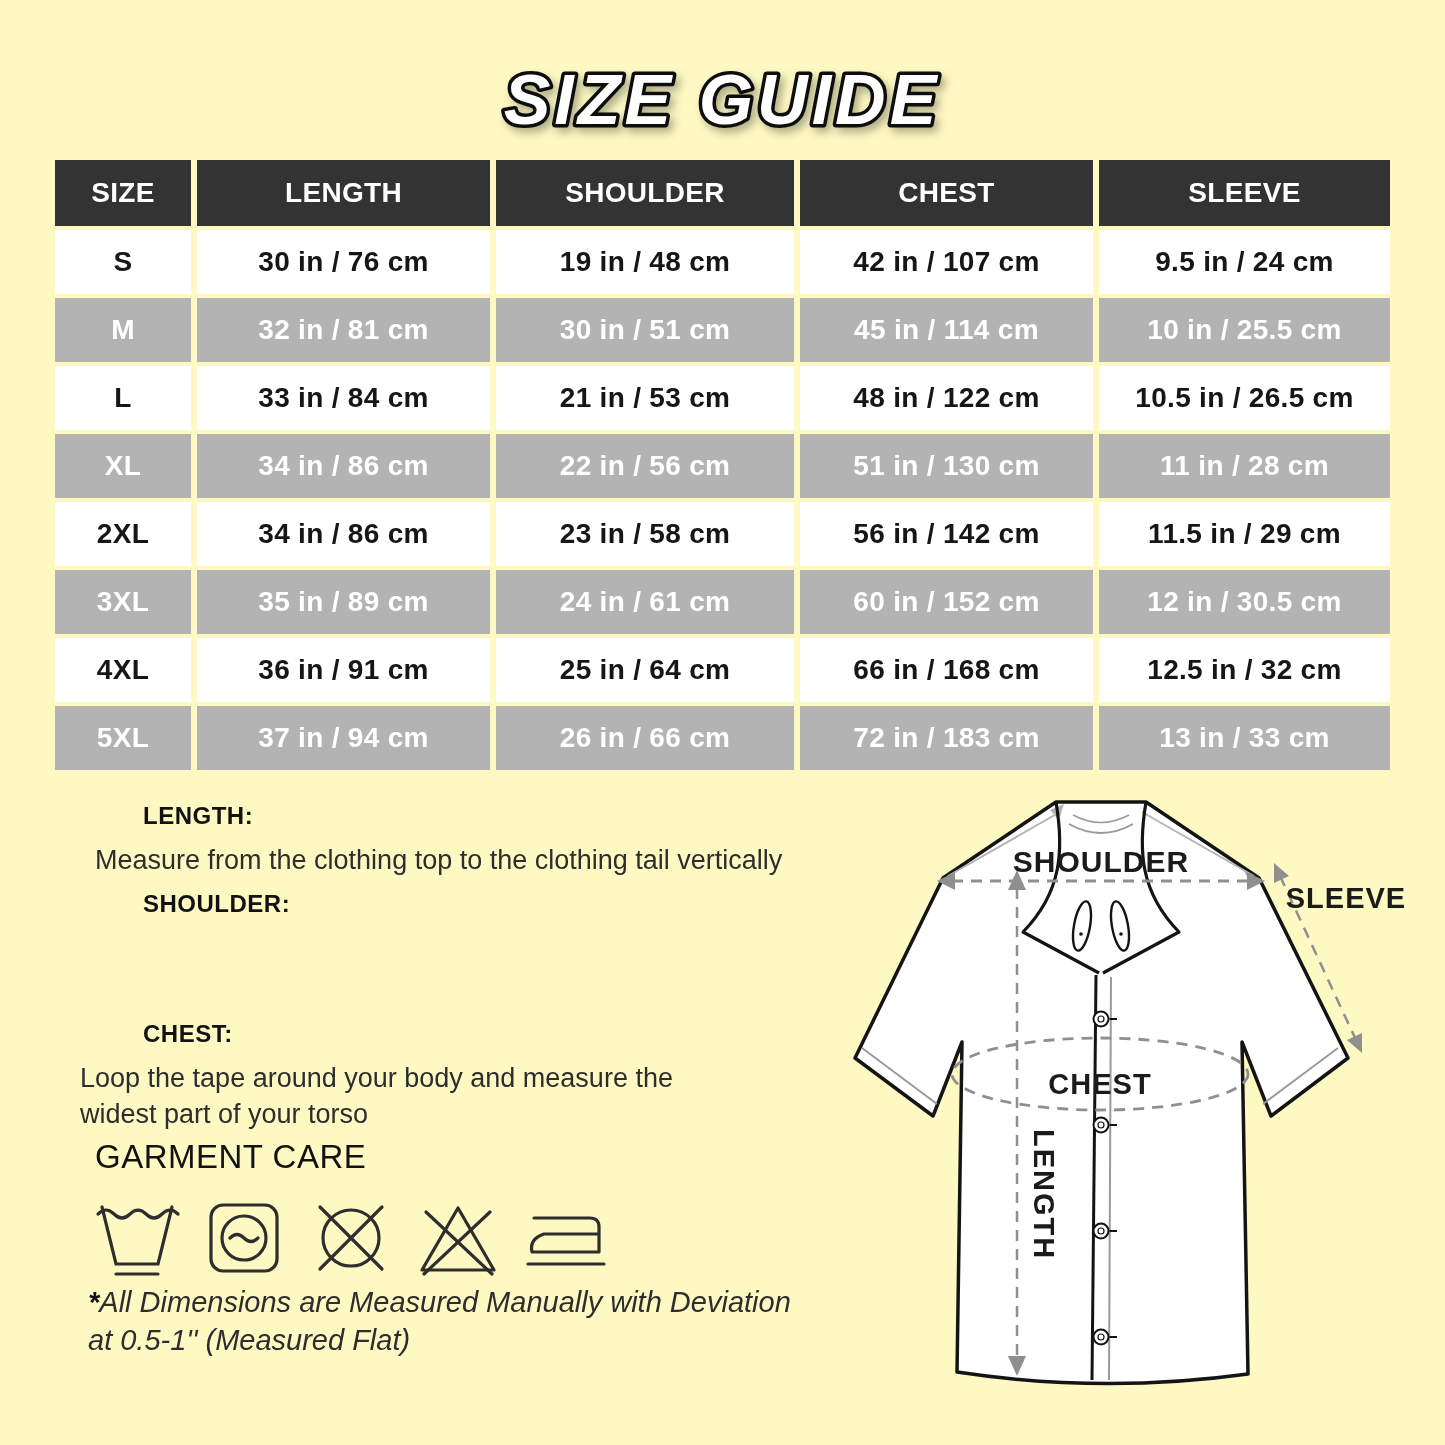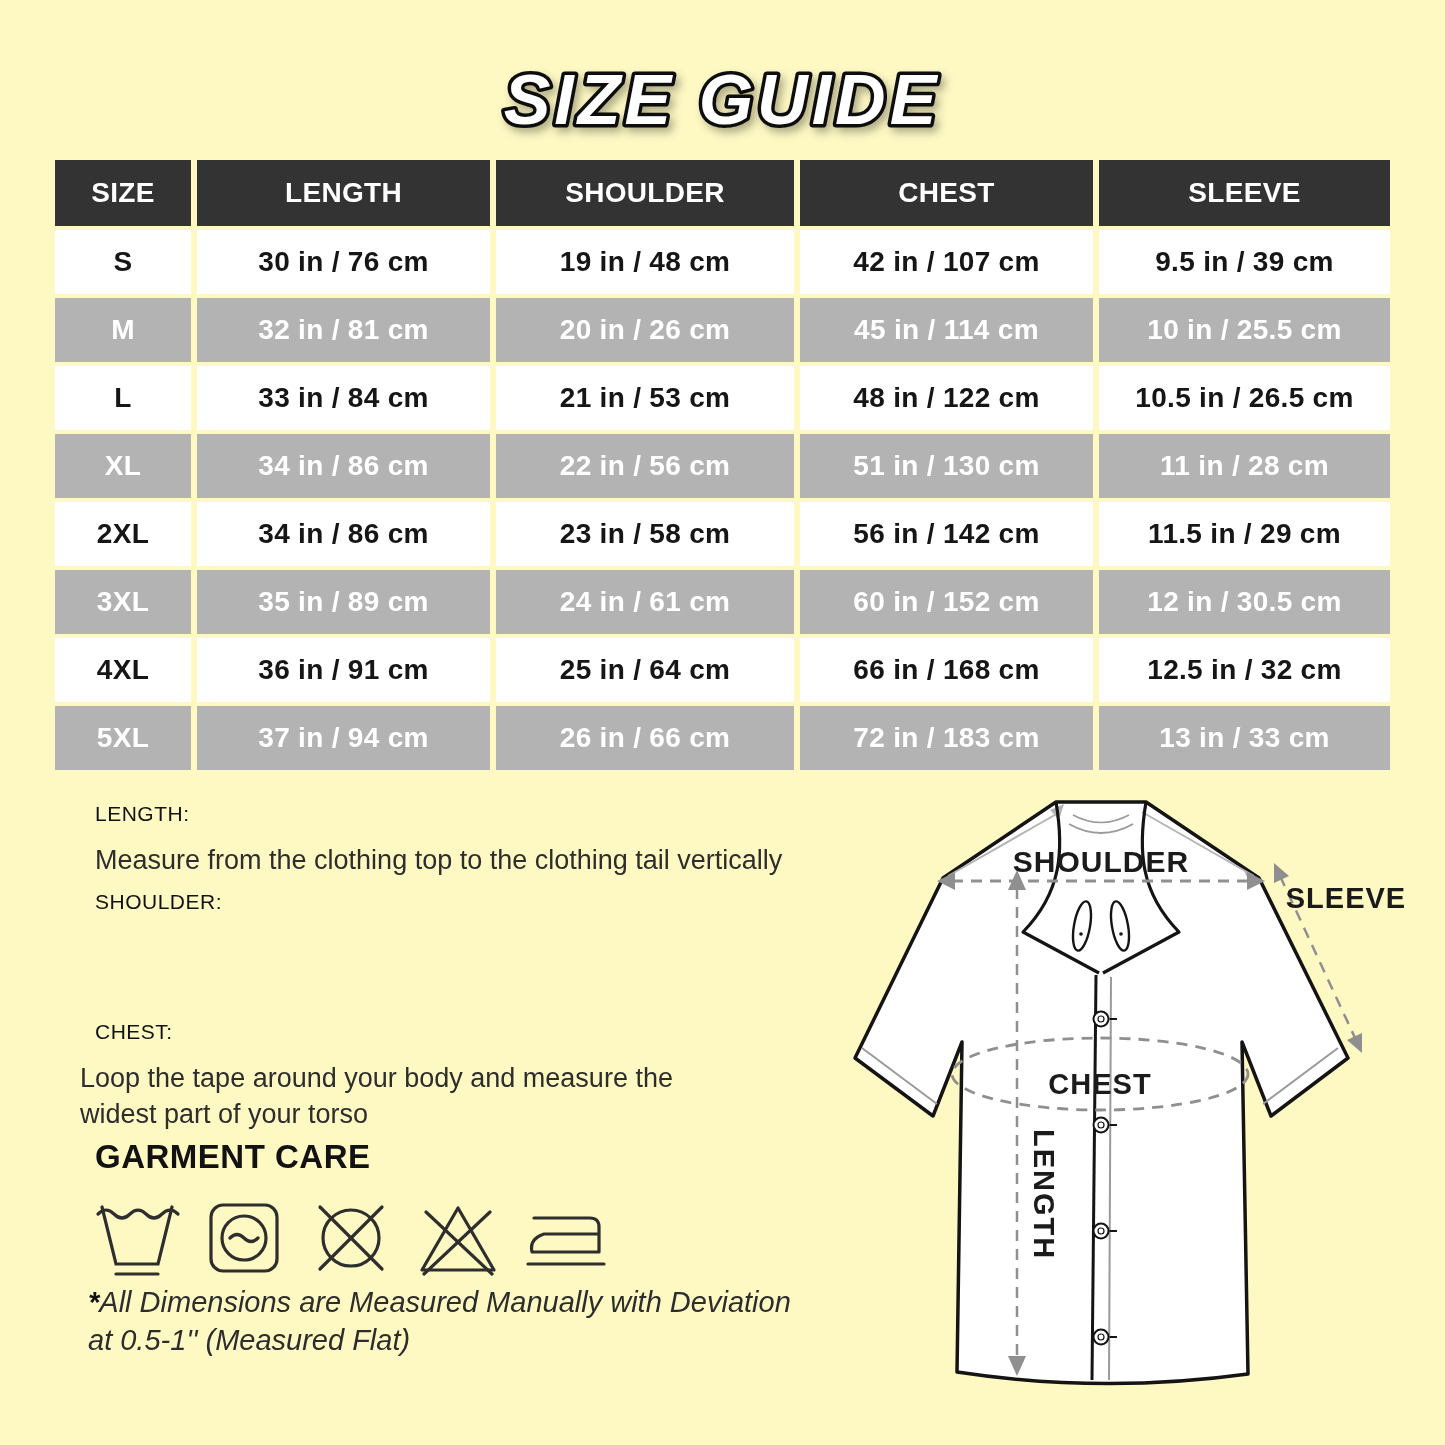--- a/index.html
+++ b/index.html
@@ -18,23 +18,23 @@
     gap:4px 6px;
   }
   .trow{display:contents;}
   .cell{display:flex;align-items:center;justify-content:center;
         font-weight:bold;font-size:28px;letter-spacing:0.3px;}
   .thead .cell{background:#333333;color:#ffffff;}
   .light .cell{background:#ffffff;color:#161616;}
   .dark  .cell{background:#b3b3b3;color:#ffffff;}
 
   
-  .term{position:absolute;font-size:21px;font-weight:normal;color:#121212;letter-spacing:0.5px;}
+  .term{position:absolute;font-size:24px;font-weight:bold;color:#121212;letter-spacing:0.5px;margin-left:48px;}
   .desc{position:absolute;font-size:27px;color:#2d2d2d;line-height:1.32;}
-  .care-head{position:absolute;left:95px;top:1138px;font-size:33px;font-weight:bold;color:#121212;letter-spacing:0.5px;}
+  .care-head{position:absolute;left:95px;top:1138px;font-size:33px;font-weight:normal;color:#121212;letter-spacing:0.5px;}
 
   .care-icons{position:absolute;left:92px;top:1192px;display:flex;gap:17px;}
   .care-icon svg{display:block;}
 
   .footnote{position:absolute;left:88px;top:1283px;font-size:29px;color:#2d2d2d;line-height:1.32;font-style:italic;}
   .footnote .star{font-weight:bold;color:#111111;}
   .footnote .l2{}
 
   .shirt-wrap{position:absolute;left:840px;top:786px;width:600px;height:615px;}
   svg text{font-family:"Liberation Sans",sans-serif;}
@@ -62,26 +62,26 @@
       <div class="cell">SHOULDER</div>
       <div class="cell">CHEST</div>
       <div class="cell">SLEEVE</div>
     </div>
 
     <div class="trow light">
       <div class="cell">S</div>
       <div class="cell">30 in / 76 cm</div>
       <div class="cell">19 in / 48 cm</div>
       <div class="cell">42 in / 107 cm</div>
-      <div class="cell">9.5 in / 39 cm</div>
+      <div class="cell">9.5 in / 24 cm</div>
     </div>
     <div class="trow dark">
       <div class="cell">M</div>
       <div class="cell">32 in / 81 cm</div>
-      <div class="cell">20 in / 26 cm</div>
+      <div class="cell">30 in / 51 cm</div>
       <div class="cell">45 in / 114 cm</div>
       <div class="cell">10 in / 25.5 cm</div>
     </div>
     <div class="trow light">
       <div class="cell">L</div>
       <div class="cell">33 in / 84 cm</div>
       <div class="cell">21 in / 53 cm</div>
       <div class="cell">48 in / 122 cm</div>
       <div class="cell">10.5 in / 26.5 cm</div>
     </div>

